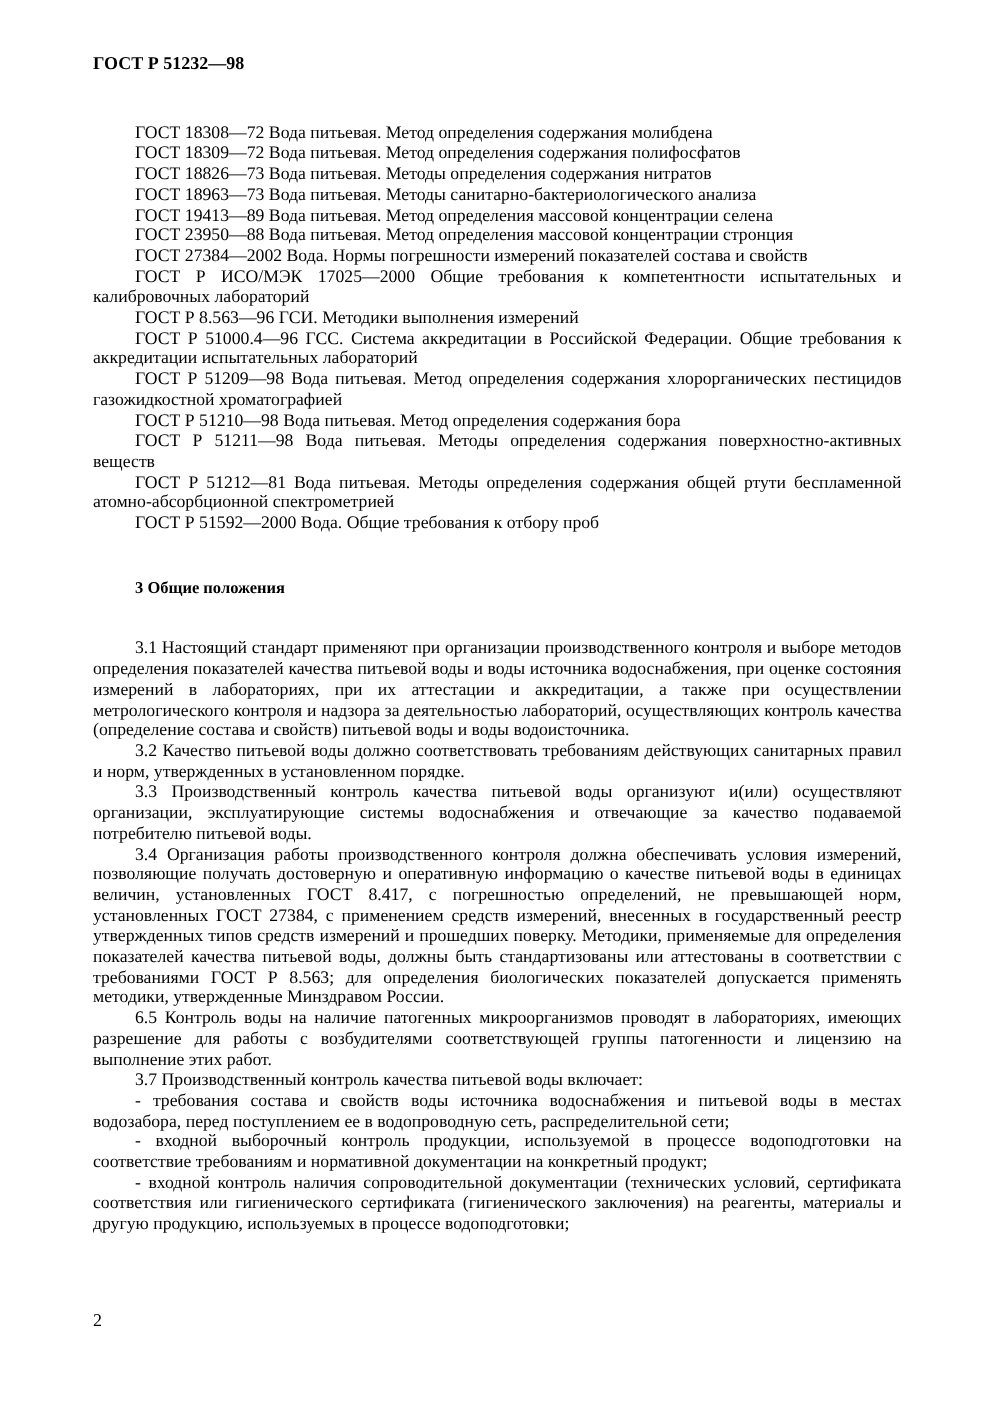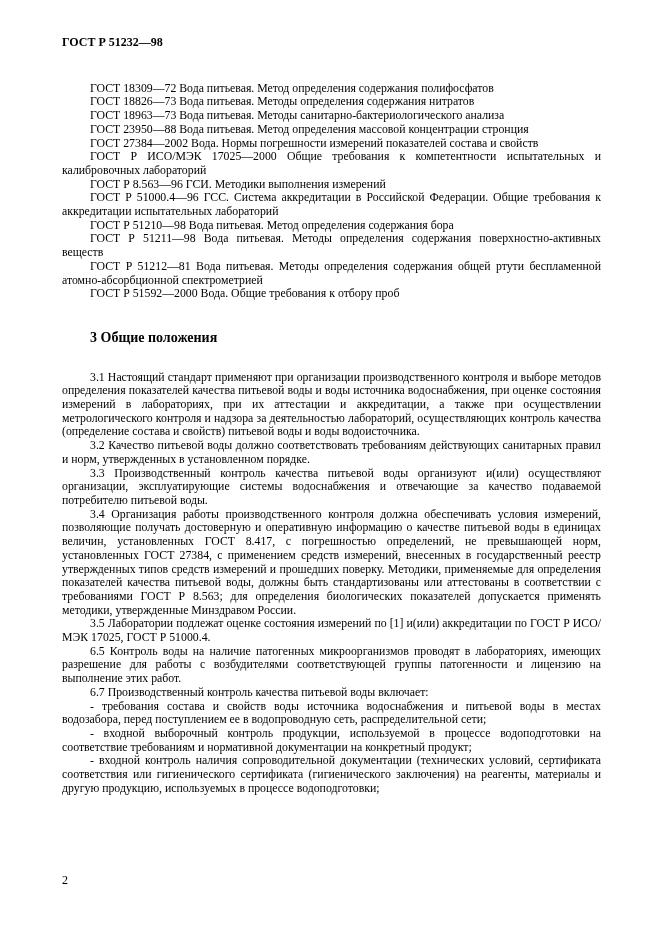--- a/index.html
+++ b/index.html
@@ -25,58 +25,60 @@
     font-size: 12px;
     margin-bottom: 32px;
   }
   .content p {
     margin: 0;
     text-align: justify;
     text-indent: 28px;
   }
   .section-heading {
     font-weight: bold;
-    font-size: 14px;
+    font-size: 11px;
     margin: 30px 0 26px 28px;
   }
   .page-number {
     position: absolute;
     left: 62px;
     bottom: 48px;
     font-size: 12px;
   }
 </style>
 </head>
 <body>
 
 <div class="page">
   <div class="doc-header">ГОСТ Р 51232—98</div>
 
   <div class="content">
+    <p>ГОСТ 18308—72  Вода питьевая. Метод определения содержания молибдена</p>
     <p>ГОСТ 18309—72  Вода питьевая. Метод определения содержания полифосфатов</p>
     <p>ГОСТ 18826—73  Вода питьевая. Методы определения содержания нитратов</p>
     <p>ГОСТ 18963—73  Вода питьевая. Методы санитарно-бактериологического анализа</p>
+    <p>ГОСТ 19413—89  Вода питьевая. Метод определения массовой концентрации селена</p>
     <p>ГОСТ 23950—88  Вода питьевая. Метод определения массовой концентрации стронция</p>
     <p>ГОСТ 27384—2002  Вода. Нормы погрешности измерений показателей состава и свойств</p>
     <p>ГОСТ Р ИСО/МЭК 17025—2000  Общие требования к компетентности испытательных и калибровочных лабораторий</p>
     <p>ГОСТ Р 8.563—96  ГСИ. Методики выполнения измерений</p>
     <p>ГОСТ Р 51000.4—96  ГСС. Система аккредитации в Российской Федерации. Общие требования к аккредитации испытательных лабораторий</p>
+    <p>ГОСТ Р 51209—98  Вода питьевая. Метод определения содержания хлорорганических пестицидов газожидкостной хроматографией</p>
     <p>ГОСТ Р 51210—98  Вода питьевая. Метод определения содержания бора</p>
     <p>ГОСТ Р 51211—98  Вода питьевая. Методы определения содержания поверхностно-активных веществ</p>
     <p>ГОСТ Р 51212—81  Вода питьевая. Методы определения содержания общей ртути беспламенной атомно-абсорбционной спектрометрией</p>
     <p>ГОСТ Р 51592—2000  Вода. Общие требования к отбору проб</p>
 
     <div class="section-heading">3 Общие положения</div>
 
     <p>3.1 Настоящий стандарт применяют при организации производственного контроля и выборе методов определения показателей качества питьевой воды и воды источника водоснабжения, при оценке состояния измерений в лабораториях, при их аттестации и аккредитации, а также при осуществлении метрологического контроля и надзора за деятельностью лабораторий, осуществляющих контроль качества (определение состава и свойств) питьевой воды и воды водоисточника.</p>
     <p>3.2 Качество питьевой воды должно соответствовать требованиям действующих санитарных правил и норм, утвержденных в установленном порядке.</p>
     <p>3.3 Производственный контроль качества питьевой воды организуют и(или) осуществляют организации, эксплуатирующие системы водоснабжения и отвечающие за качество подаваемой потребителю питьевой воды.</p>
     <p>3.4 Организация работы производственного контроля должна обеспечивать условия измерений, позволяющие получать достоверную и оперативную информацию о качестве питьевой воды в единицах величин, установленных ГОСТ 8.417, с погрешностью определений, не превышающей норм, установленных ГОСТ 27384, с применением средств измерений, внесенных в государственный реестр утвержденных типов средств измерений и прошедших поверку. Методики, применяемые для определения показателей качества питьевой воды, должны быть стандартизованы или аттестованы в соответствии с требованиями ГОСТ Р 8.563; для определения биологических показателей допускается применять методики, утвержденные Минздравом России.</p>
-    <p>3.5 Лаборатории подлежат оценке состояния измерений по [1] и(или) аккредитации по ГОСТ Р ИСО/МЭК 17025, ГОСТ Р 51000.4.</p>
     <p>6.5 Контроль воды на наличие патогенных микроорганизмов проводят в лабораториях, имеющих разрешение для работы с возбудителями соответствующей группы патогенности и лицензию на выполнение этих работ.</p>
-    <p>6.7 Производственный контроль качества питьевой воды включает:</p>
+    <p>3.7 Производственный контроль качества питьевой воды включает:</p>
     <p>- требования состава и свойств воды источника водоснабжения и питьевой воды в местах водозабора, перед поступлением ее в водопроводную сеть, распределительной сети;</p>
     <p>- входной выборочный контроль продукции, используемой в процессе водоподготовки на соответствие требованиям и нормативной документации на конкретный продукт;</p>
     <p>- входной контроль наличия сопроводительной документации (технических условий, сертификата соответствия или гигиенического сертификата (гигиенического заключения) на реагенты, материалы и другую продукцию, используемых в процессе водоподготовки;</p>
   </div>
 
   <div class="page-number">2</div>
 </div>
 
 </body></html>

